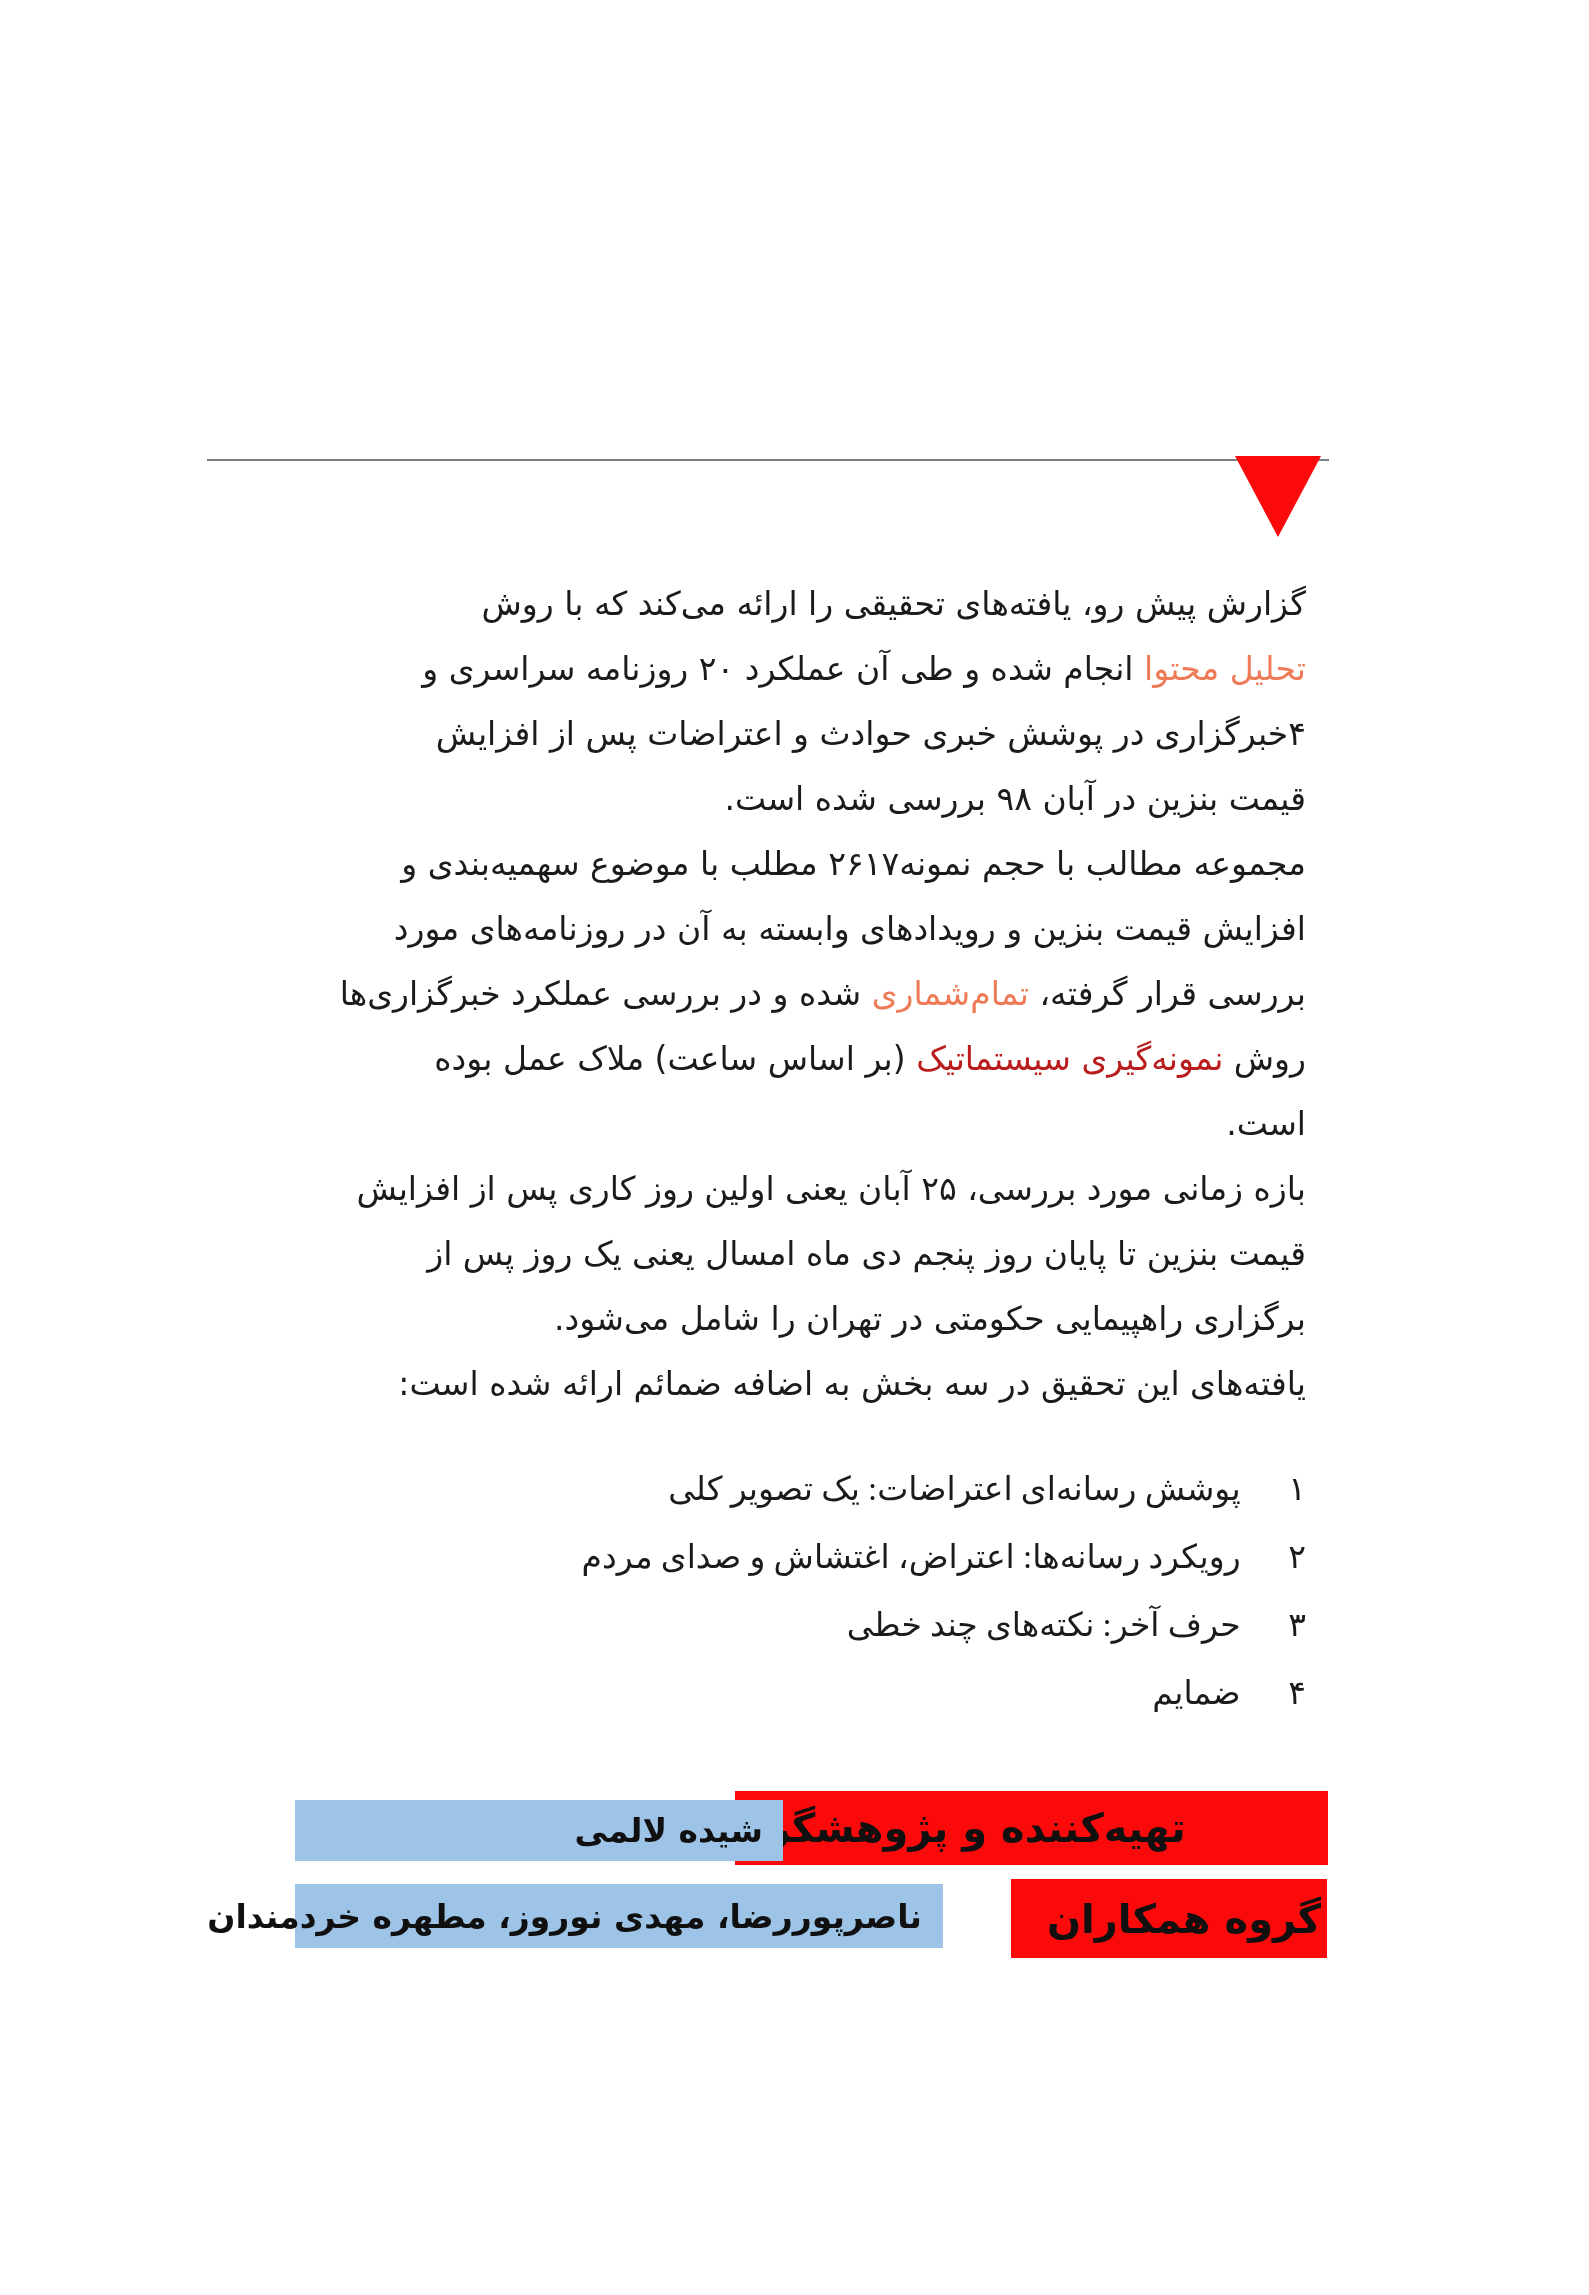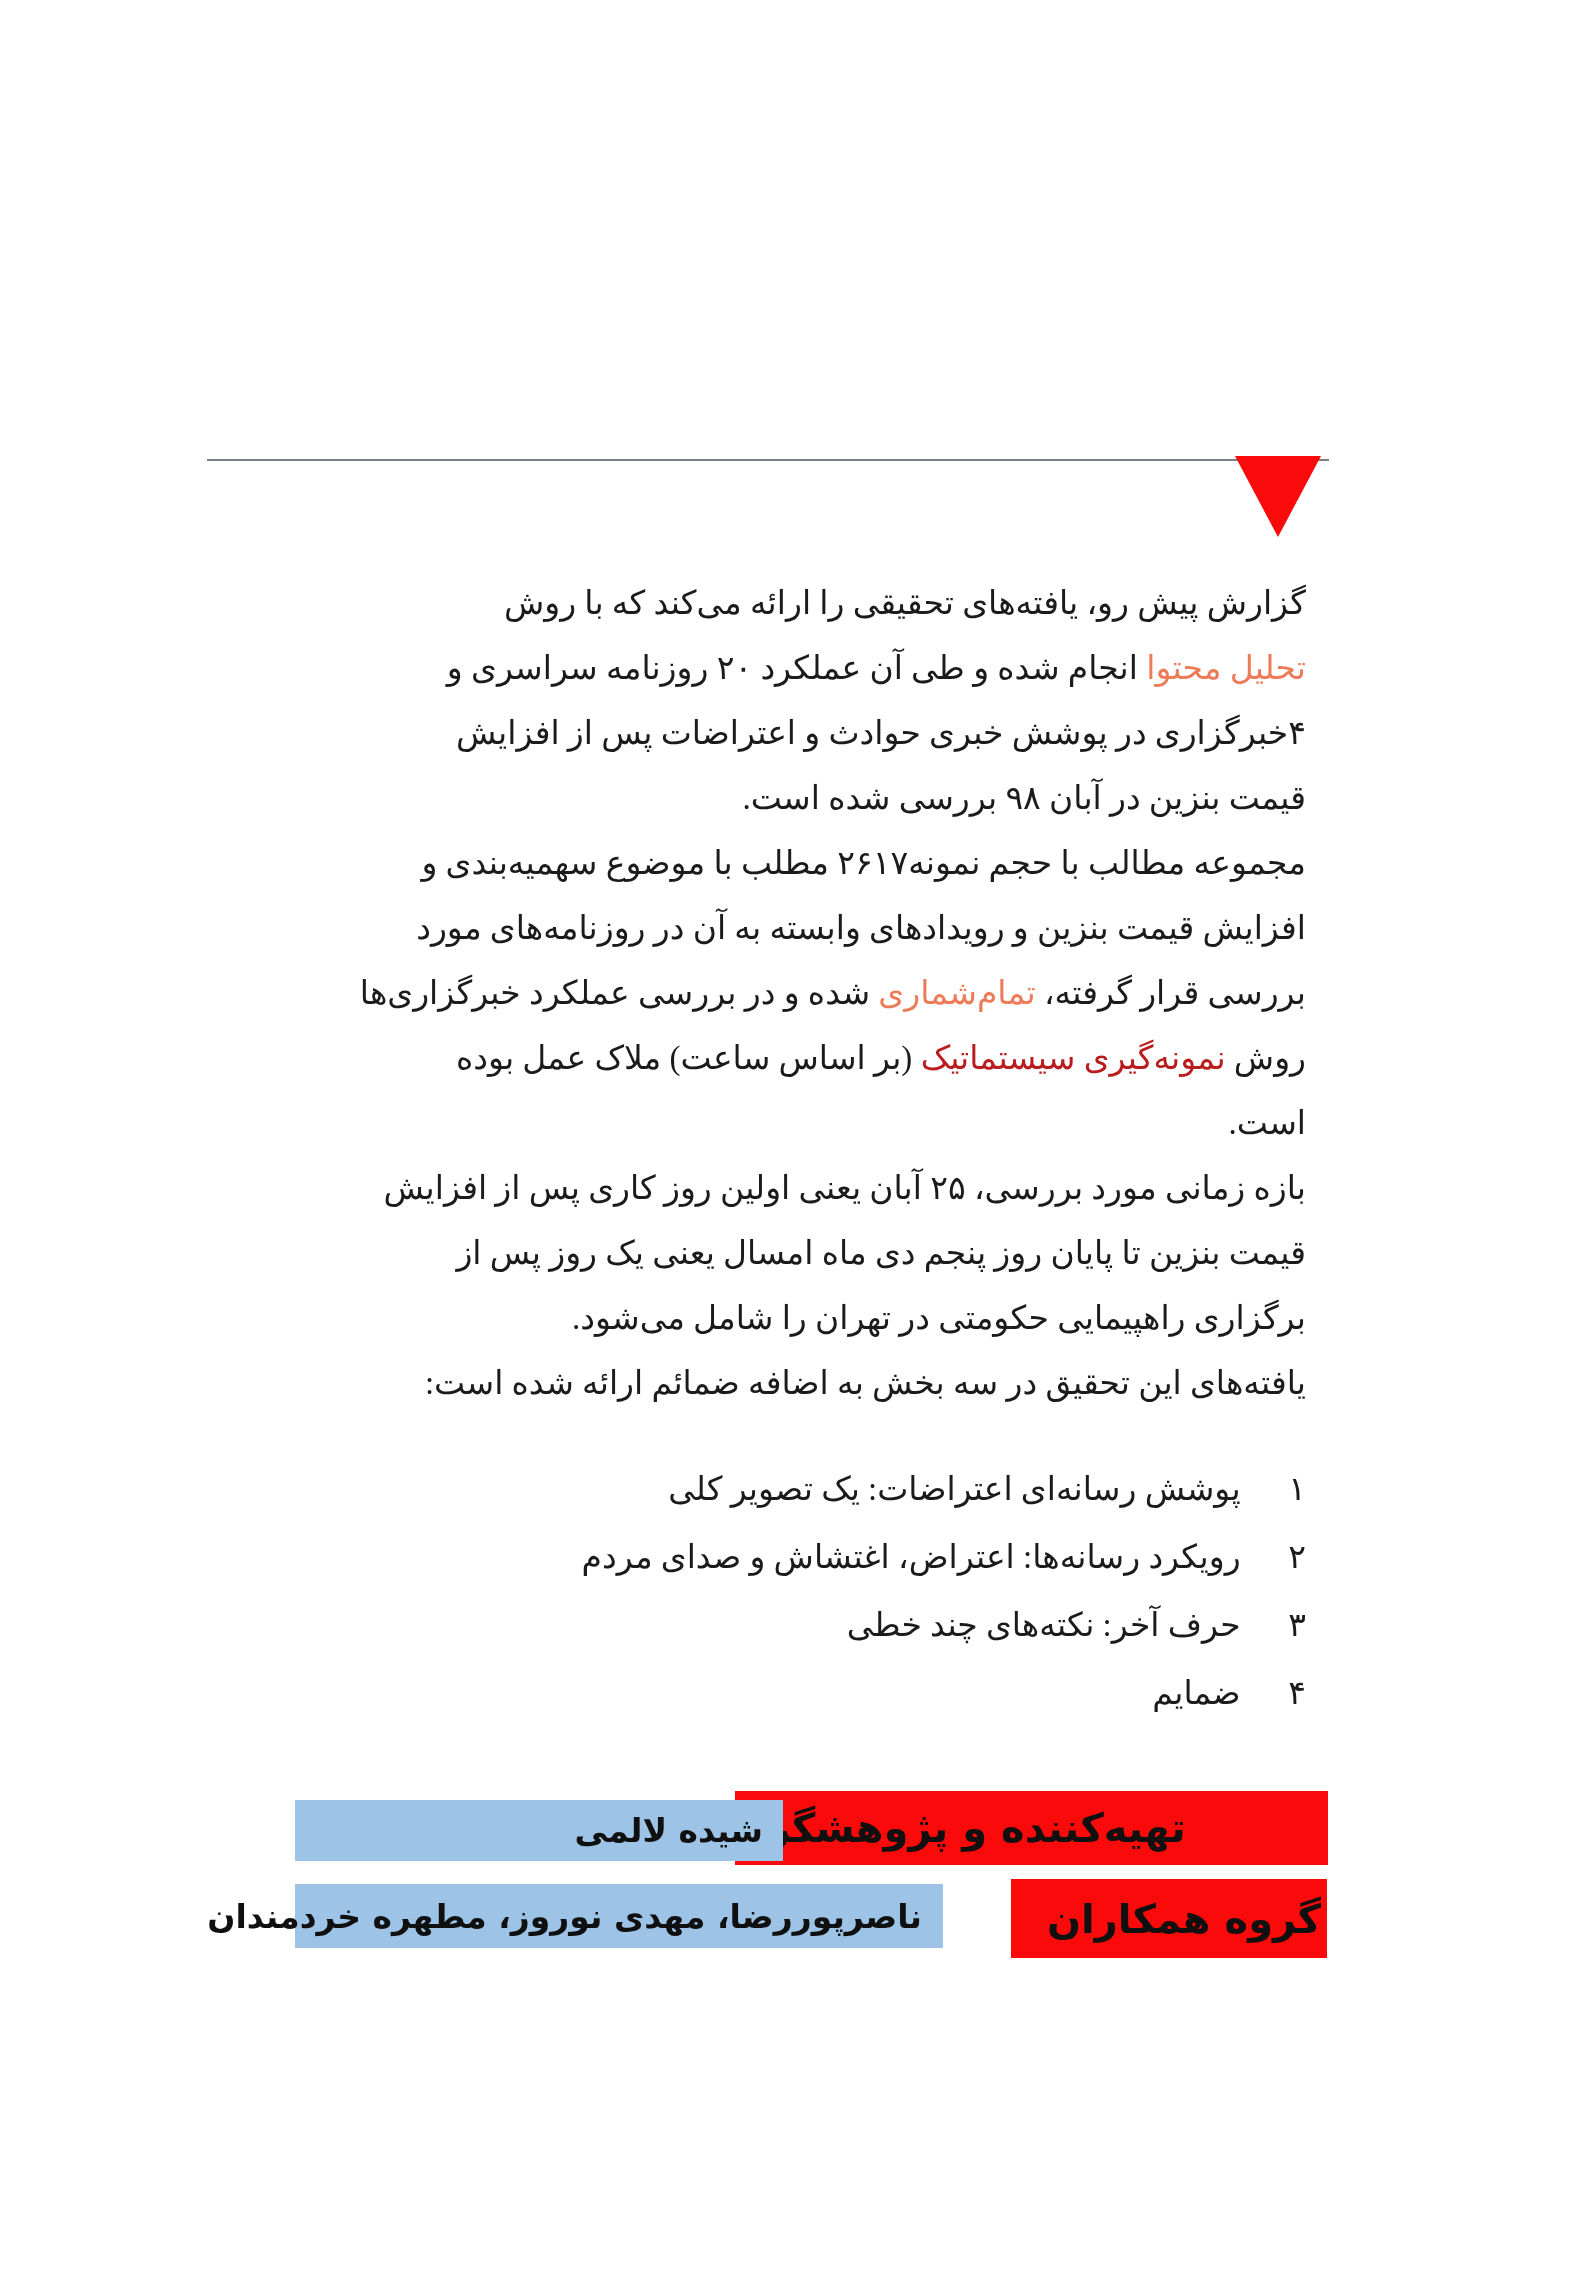--- a/index.html
+++ b/index.html
@@ -26,21 +26,21 @@
     background:var(--rule);
   }
   .triangle{
     position:absolute;left:1235px;top:456px;width:0;height:0;
     border-left:43px solid transparent;border-right:43px solid transparent;
     border-top:81px solid var(--red);
   }
   .body-text{
     position:absolute;top:571px;right:283px;
     direction:rtl;text-align:right;white-space:pre;
-    font-size:33px;line-height:65px;font-weight:500;color:var(--ink);font-family:Liberation Serif, serif;
+    font-size:33px;line-height:65px;font-weight:500;color:var(--ink);
   }
   .toc{
     position:absolute;top:1454px;right:283px;direction:rtl;
     font-size:33px;font-weight:500;color:var(--ink);
   }
   .toc-row{display:flex;align-items:center;height:68px;}
   .toc-num{width:25.4px;flex:none;white-space:pre;}
   .toc-text{margin-right:40px;white-space:pre;font-family:Liberation Serif, serif;}
   .credit-role{
     position:absolute;background:var(--red);color:#101010;

